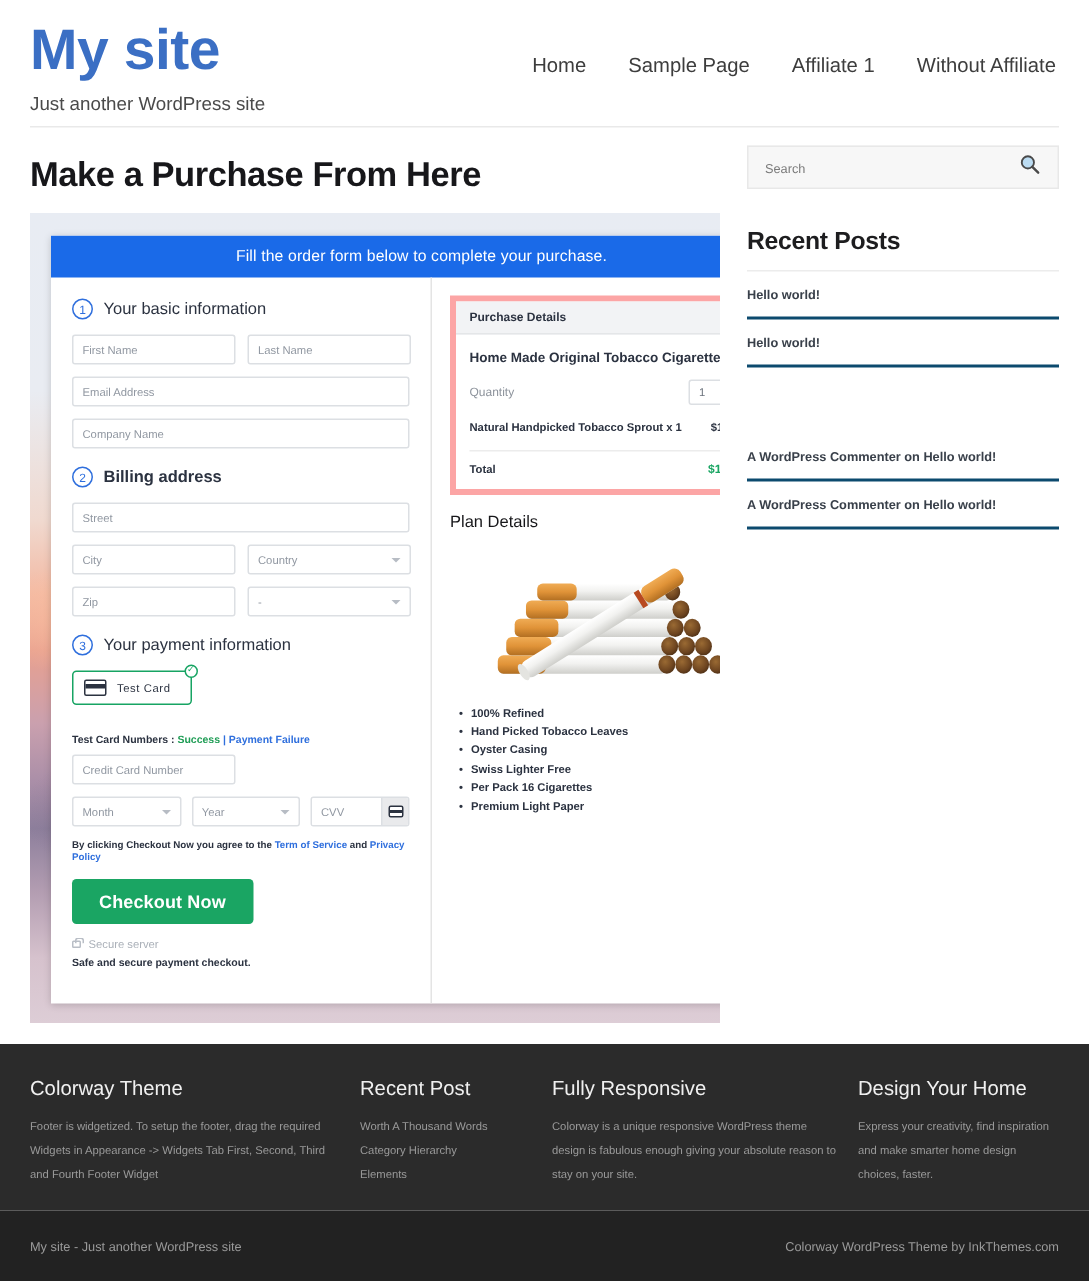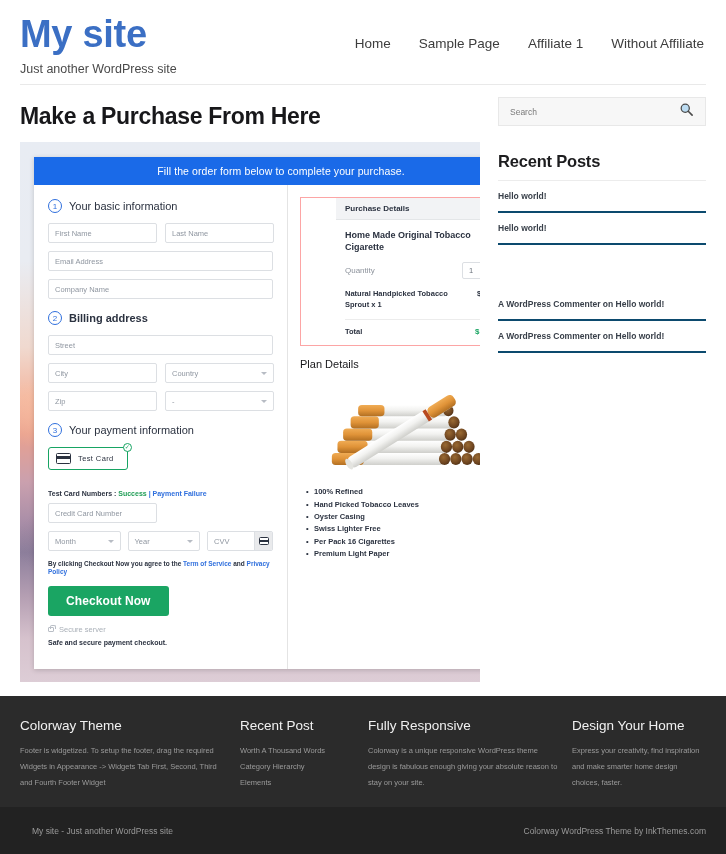--- a/index.html
+++ b/index.html
@@ -304,21 +304,21 @@
     left: 1px; top: -3px;
     width: 4px; height: 3px;
     border: 1px solid #b9bec6;
     border-bottom: none;
     border-radius: 2px 2px 0 0;
   }
   .secure-txt { font-size: 7.5px; color: #aab0b8; }
   .safe-txt { font-size: 7px; color: #2b3240; font-weight: 700; }
 
   
-  .pd-box { border: 1px solid #fca5a5; background: #fff; margin-bottom: 12px; padding-left: 35px; }
+  .pd-box { border: 4px solid #fca5a5; background: #fff; margin-bottom: 12px; }
   .pd-head {
     background: #f2f3f5;
     border-bottom: 1px solid #e4e6e8;
     font-size: 8px;
     color: #2b3240;
     font-weight: 700;
     padding: 6px 9px;
   }
   .pd-body { padding: 9px; }
   .pd-prod {
@@ -450,21 +450,21 @@
   }
   .fw-link { font-size: 7.5px; color: #9a9a9a; line-height: 2.15; display: block; text-decoration: none; }
   .footer-bar {
     background: #222222;
     height: 48px;
     display: flex;
     align-items: center;
     justify-content: space-between;
     padding: 0 20px;
   }
-  .fb-text { font-size: 8.5px; color: #9a9a9a; margin-left: 12px; }
+  .fb-text { font-size: 8.5px; color: #9a9a9a; }
 </style>
 </head>
 <body>
 
 <div class="site-header">
   <div class="brand">
     <div class="site-title">My site</div>
     <div class="site-tagline">Just another WordPress site</div>
   </div>
   <nav class="main-nav">

